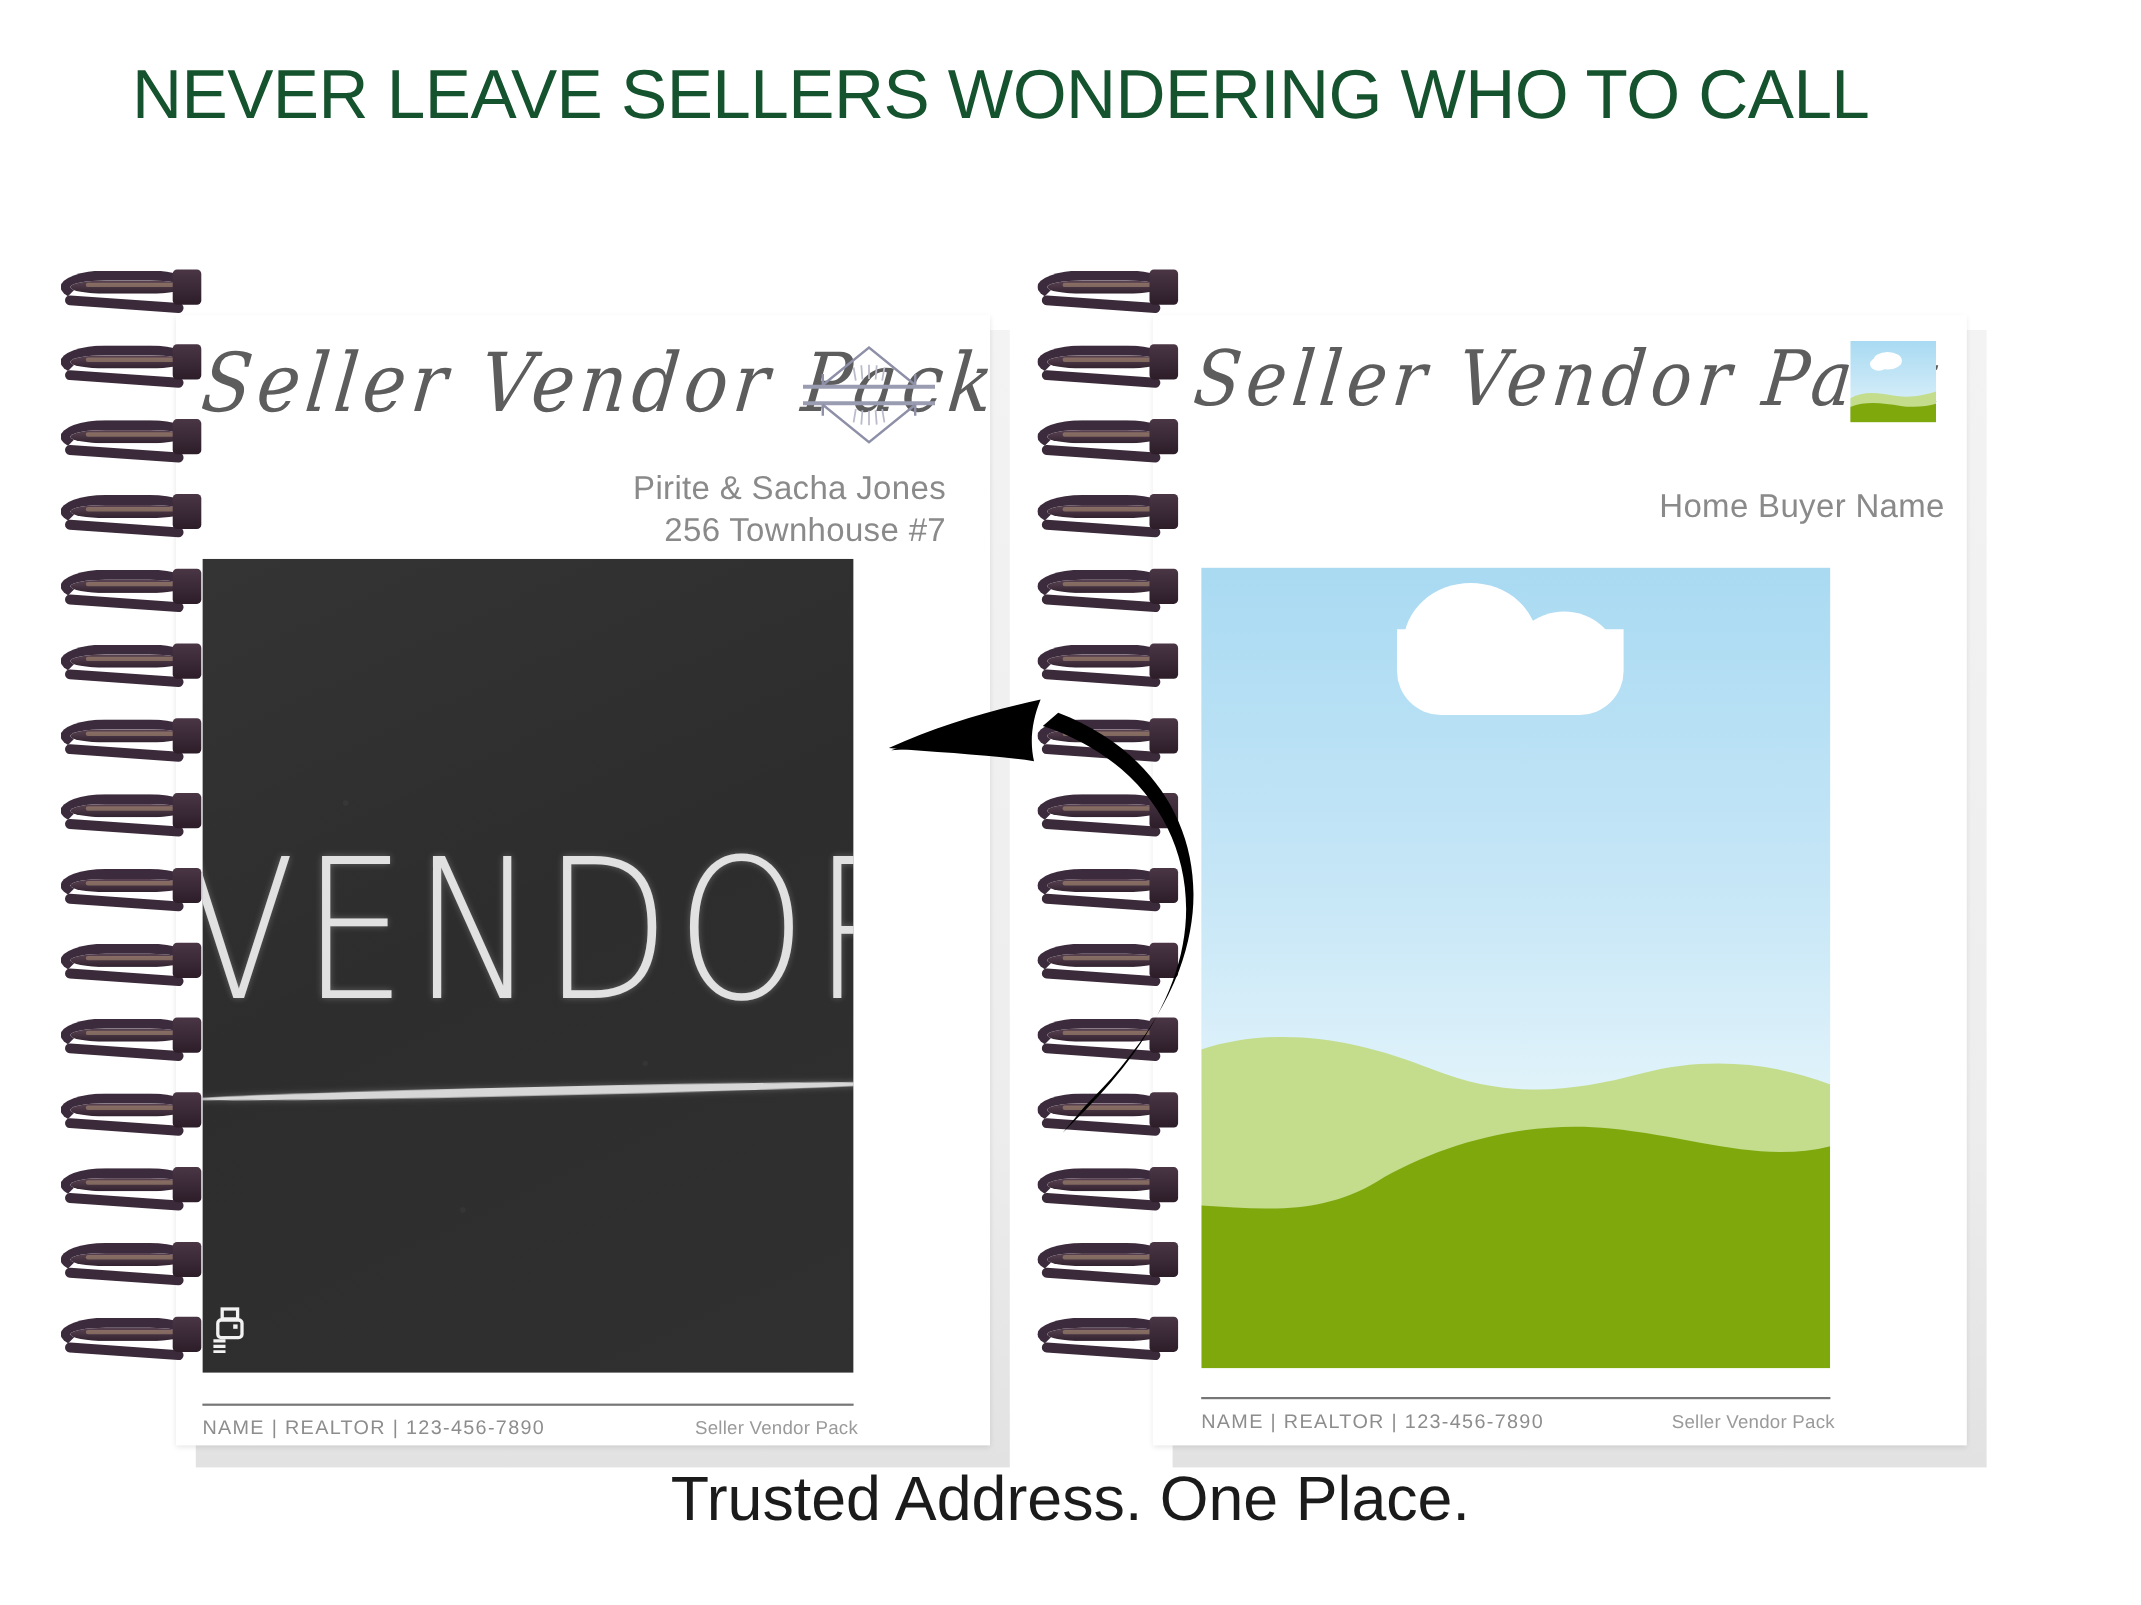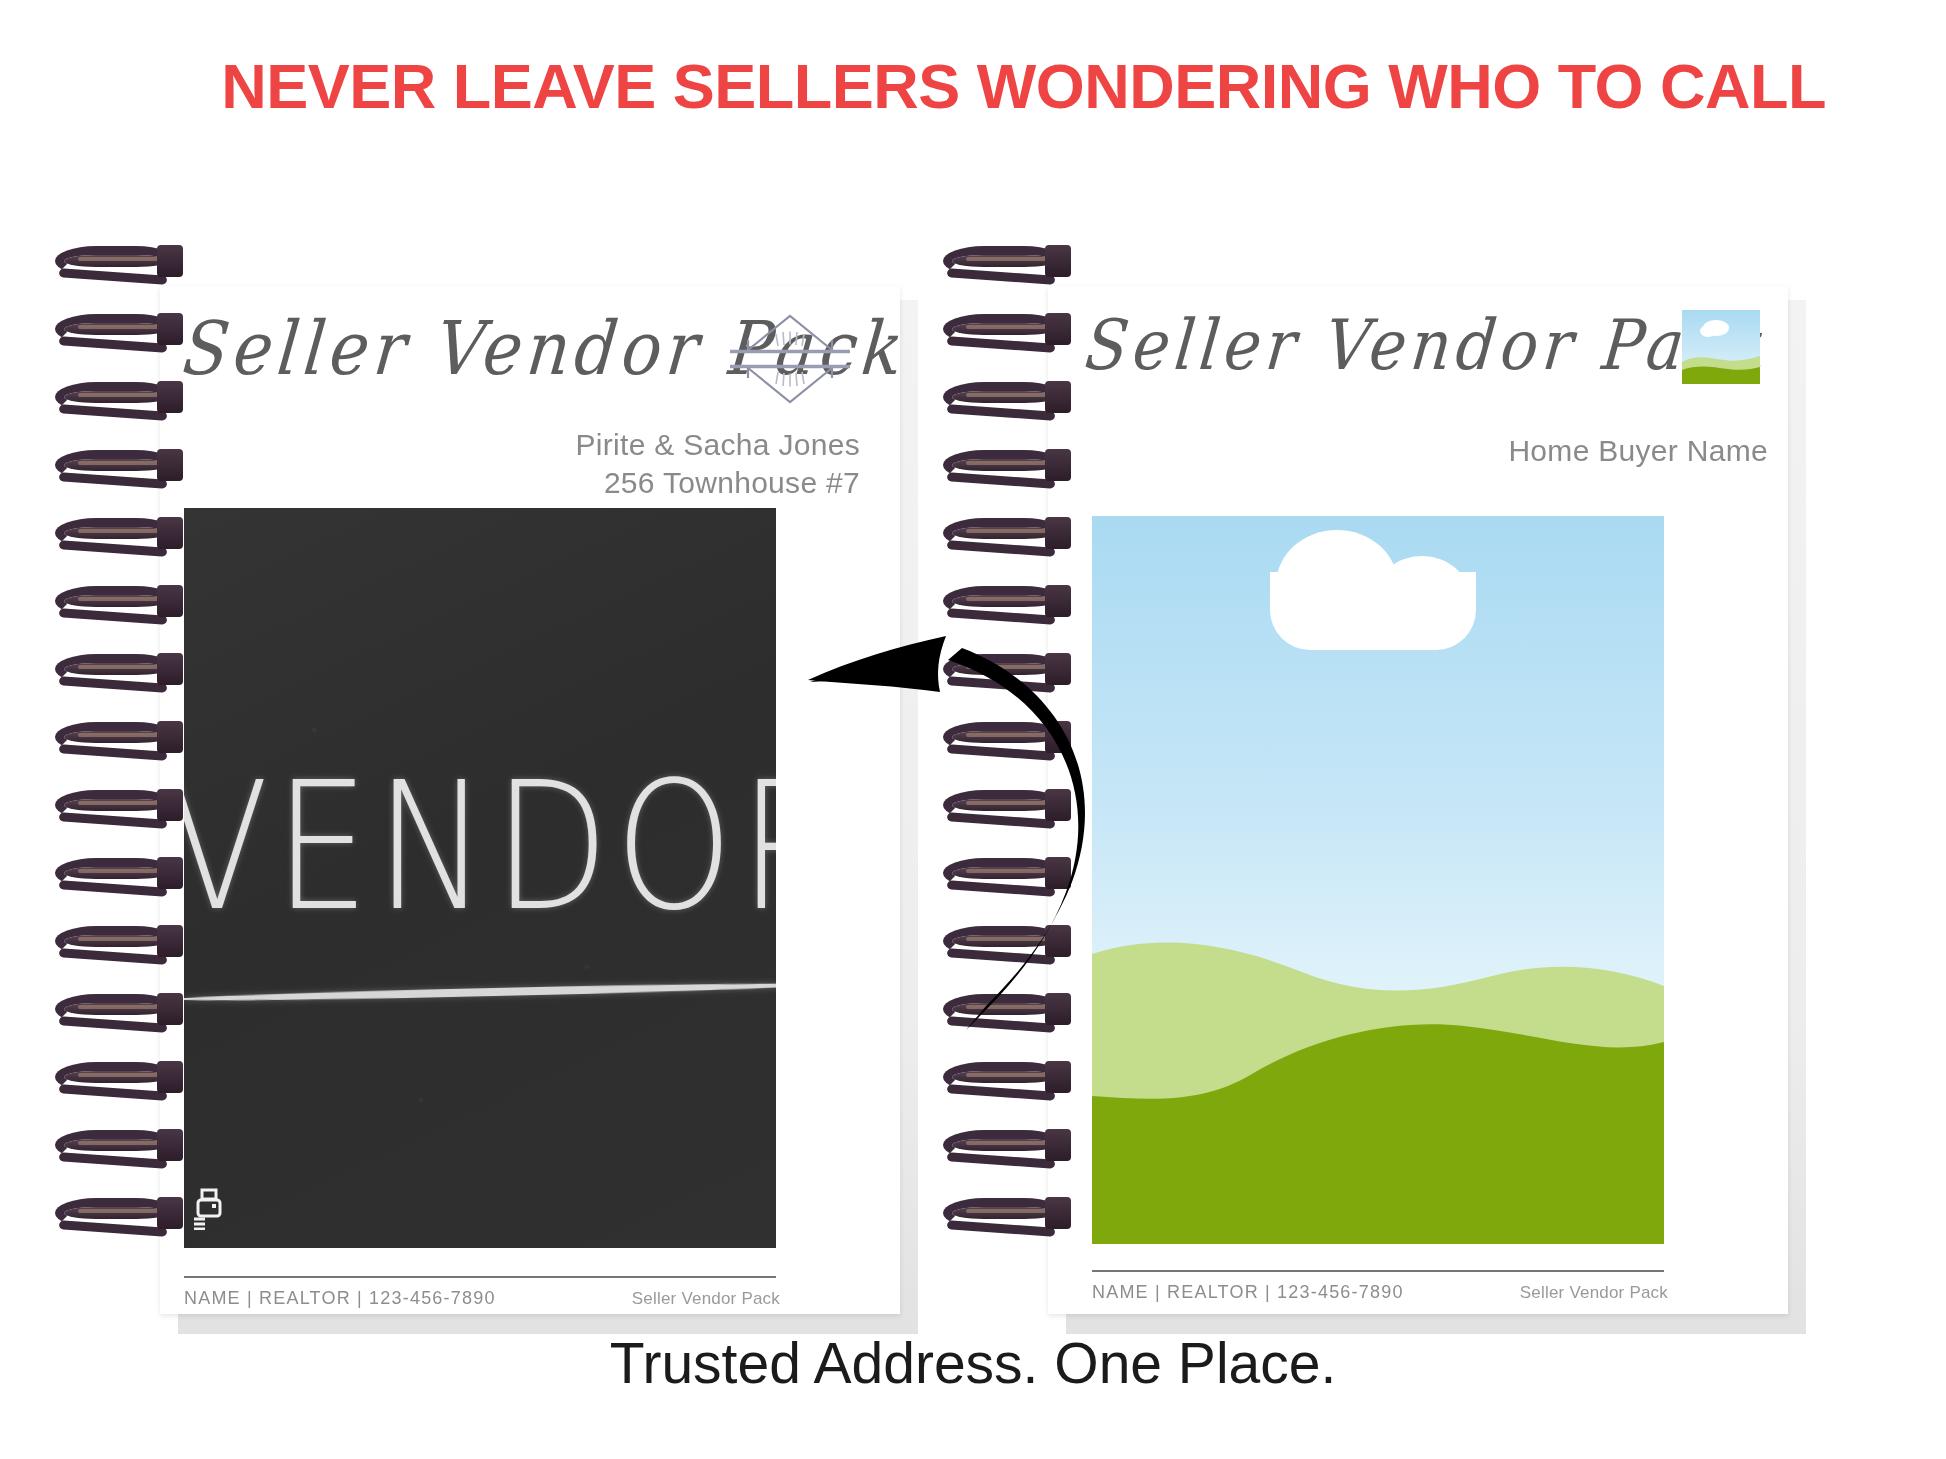--- a/index.html
+++ b/index.html
@@ -14,27 +14,27 @@
     font-family: "Liberation Sans", sans-serif;
     position: relative;
   }
 
   
   .headline {
     position: absolute;
     left: 120px;
     top: 48px;
     width: 1706px;
-    text-align: right;
+    text-align: left;
     font-family: "Liberation Sans", sans-serif;
-    font-weight: bold;
+    font-weight: normal;
     font-size: 63px;
     line-height: 1.22;
     letter-spacing: -0.5px;
-    color: #ef4444;
+    color: #14532d;
     text-transform: uppercase;
   }
 
   
   .tagline {
     position: absolute;
     left: 0;
     top: 1330px;
     width: 1946px;
     text-align: center;
@@ -155,21 +155,21 @@
     position: absolute;
     top: 140px;
     left: 0;
     width: 700px;
     text-align: right;
     color: #8a8a8a;
     font-size: 30px;
     line-height: 1.28;
     letter-spacing: .3px;
   }
-  .notebook.right .sub-lines { top: 146px; width: 720px; }
+  .notebook.right .sub-lines { top: 156px; width: 720px; }
 
   
   .emblem {
     position: absolute;
     right: 46px;
     top: 8px;
     width: 128px;
     height: 112px;
   }
   .emblem svg { display: block; }

